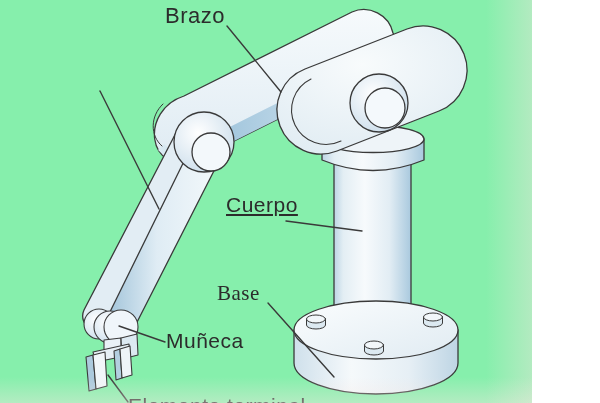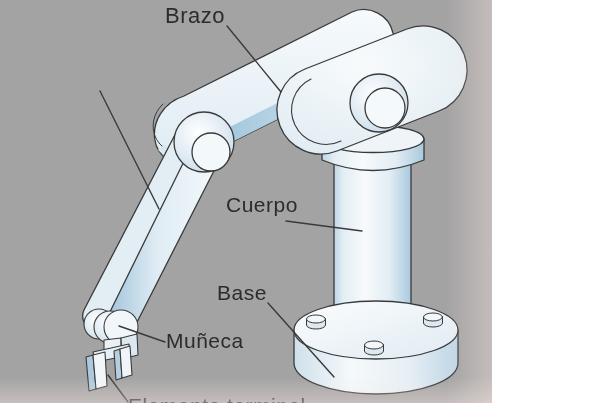--- a/index.html
+++ b/index.html
@@ -1,39 +1,39 @@
 <!DOCTYPE html>
 <html><head>
 <meta charset="utf-8">
 <style>
   html,body{margin:0;padding:0;}
   body{font-family:"Liberation Sans", sans-serif; background:#fff;}
   .stage{
-    position:relative; width:492px; height:403px; overflow:hidden;
-    background:#a3a3a3;
+    position:relative; width:532px; height:403px; overflow:hidden;
+    background:#86efac;
   }
   .tint-right{
     position:absolute; top:0; right:0; width:46px; height:100%;
     background:linear-gradient(to right, rgba(246,228,223,0), rgba(246,228,223,0.40));
     pointer-events:none;
   }
   .tint-bottom{
     position:absolute; left:0; bottom:0; width:100%; height:26px;
     background:linear-gradient(to bottom, rgba(247,231,226,0), rgba(247,231,226,0.40));
     pointer-events:none;
   }
   svg.illustration{position:absolute; left:0; top:0;}
   .lbl{
     position:absolute; color:#2c2c2c; font-size:21px; line-height:1.05;
     letter-spacing:0.5px; white-space:nowrap; user-select:none;
   }
   .lbl-brazo     {left:165px; top:4px;   font-size:22px;}
   .lbl-antebrazo {left:77px;  top:66px;}
-  .lbl-cuerpo    {left:226px; top:194px;}
-  .lbl-base      {left:217px; top:282px;}
+  .lbl-cuerpo    {left:226px; top:194px;text-decoration:underline;}
+  .lbl-base      {left:217px; top:282px;font-family:Liberation Serif, serif;}
   .lbl-muneca    {left:166px; top:330px;}
   .lbl-terminal  {left:128px; top:395px;}  
 </style>
 </head>
 <body>
 
 <div class="stage">
 
   <svg class="illustration" width="600" height="403" viewBox="0 0 600 403">
     <defs>

